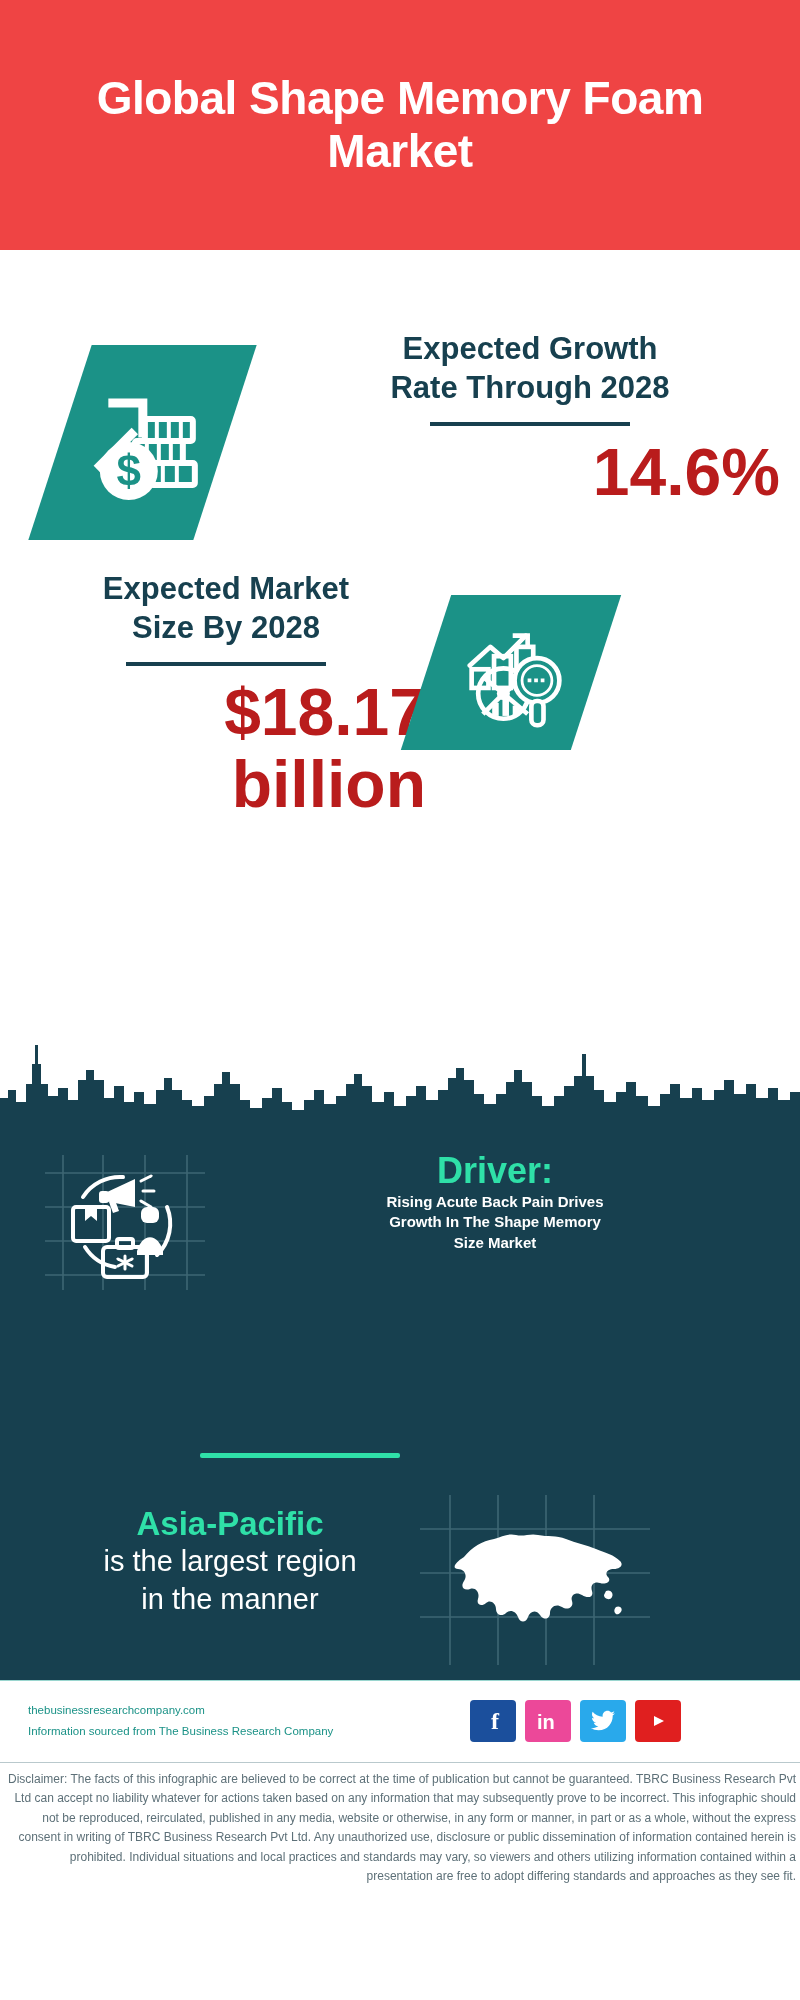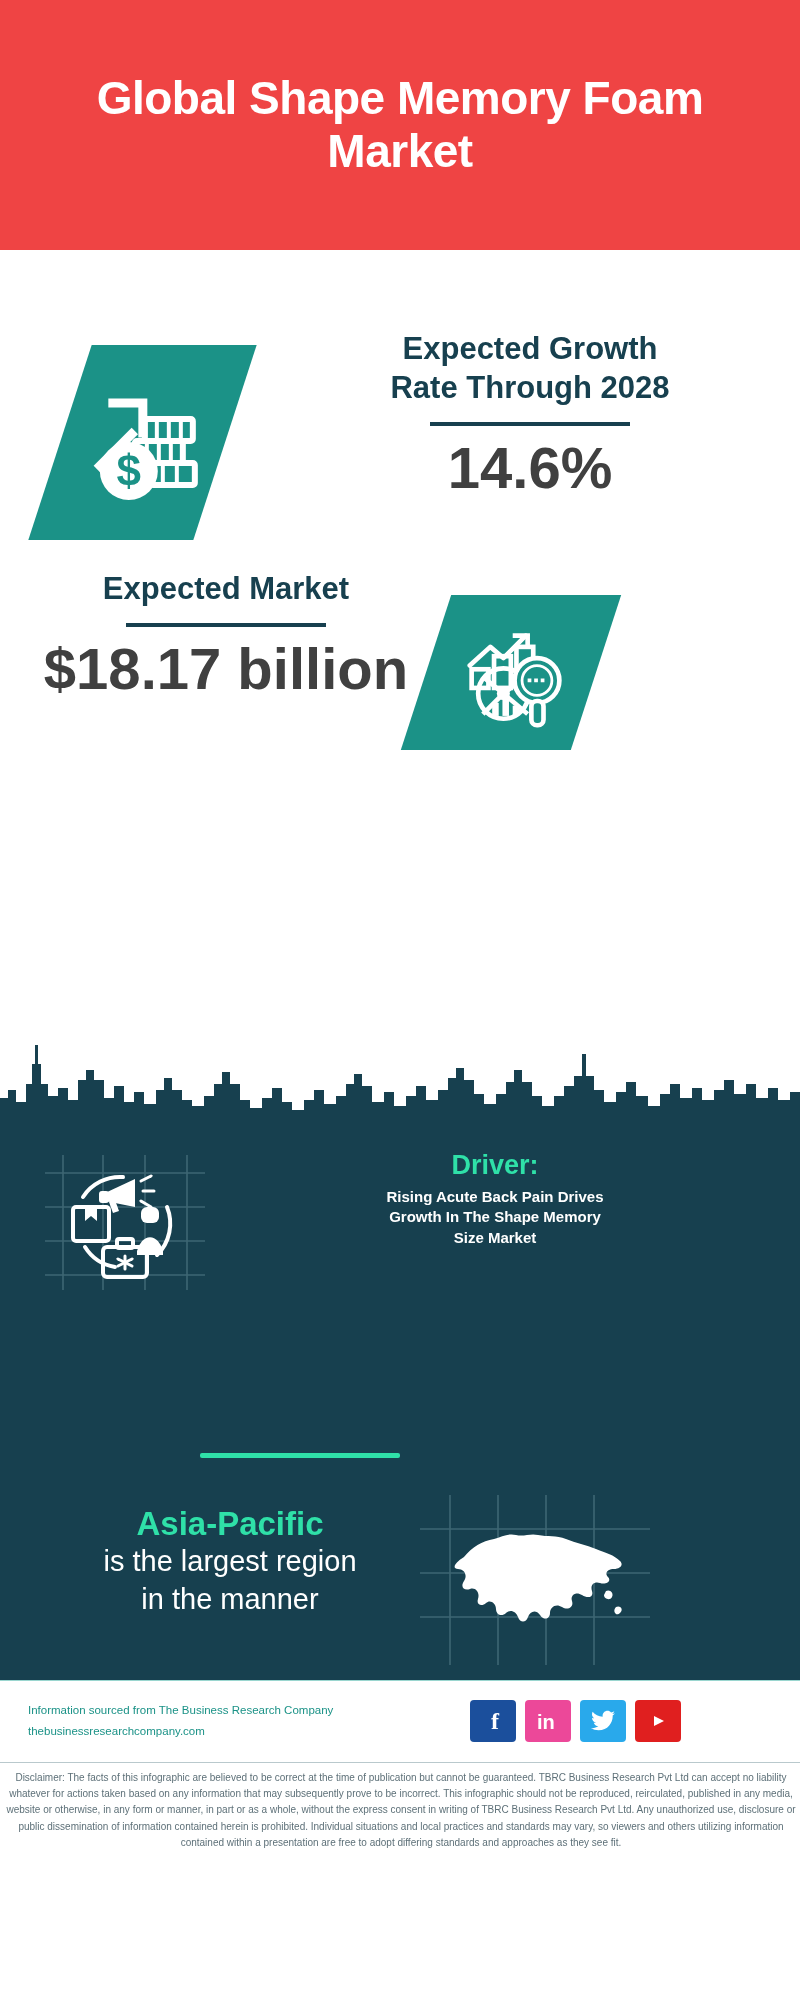--- a/index.html
+++ b/index.html
@@ -41,40 +41,41 @@
 
   .growth-text { position:absolute; left:280px; top:40px; width:500px; text-align:center; }
   .label-dark {
     color:#17404f; font-size:31px; font-weight:bold; line-height:1.25;
     font-family:"Liberation Sans", sans-serif;
   }
   .divider-dark {
     width:200px; height:4px; background:#17404f; margin:14px auto 10px auto;
   }
   .value-teal {
-    color:#404040; font-size:58px; font-weight:bold; line-height:1.1;
-    font-family:"Liberation Sans", sans-serif;
+    color:#b91c1c; font-size:66px; font-weight:bold; line-height:1.1;
+    font-family:"Liberation Sans", sans-serif;
+    text-align:right;
   }
 
   
   .row-size { position:absolute; left:16px; top:300px; width:800px; height:280px; }
   .size-text { position:absolute; left:10px; top:20px; width:400px; text-align:center; }
   .size-para { left:410px; top:45px; width:170px; height:155px; }
 
   
   .skyline { position:absolute; left:0; top:1040px; width:800px; height:80px; }
   .lower {
     position:absolute; left:0; top:1100px; width:800px; height:305px; background:#17404f;
   }
 
   .driver-block { position:absolute; left:0; top:1150px; width:800px; height:180px; }
   .driver-icon-wrap { position:absolute; left:45px; top:5px; width:160px; height:135px; }
   .driver-text { position:absolute; left:215px; top:0px; width:560px; text-align:center; }
   .driver-title {
-    color:#2fe0a8; font-size:27px; font-weight:bold; margin-bottom:6px;
+    color:#2fe0a8; font-size:36px; font-weight:bold; 
     font-family:"Liberation Sans", sans-serif;
   }
   .driver-body {
     color:#ffffff; font-size:15px; font-weight:bold; line-height:1.35;
     font-family:"Liberation Sans", sans-serif;
   }
 
   .mint-rule {
     position:absolute; left:200px; top:1453px; width:200px; height:5px;
     background:#2fe0a8; border-radius:2px;
@@ -114,21 +115,21 @@
   .s-fb { background:#1b4f9c; }
   .s-li { background:#ec4899; }
   .s-tw { background:#29a9eb; }
   .s-yt { background:#e01f1f; }
 
   .disclaimer-sep {
     position:absolute; left:0; top:1762px; width:800px; height:1px; background:#b9c9cd;
   }
   .disclaimer {
     position:absolute; left:6px; top:1770px; width:790px;
-    color:#5d7078; font-size:10px; line-height:1.62; text-align:center;
+    color:#5d7078; font-size:12px; line-height:1.62; text-align:right;
     font-family:"Liberation Sans", sans-serif;
   }
 </style>
 </head>
 <body>
 
 <div class="page">
 
   <div class="header">
     <div class="header-title">Global Shape Memory Foam Market</div>
@@ -168,20 +169,21 @@
         <div class="label-dark">Rate Through 2028</div>
         <div class="divider-dark"></div>
         <div class="value-teal">14.6%</div>
       </div>
     </div>
 
     <div class="row-size">
 
       <div class="size-text">
         <div class="label-dark">Expected Market</div>
+        <div class="label-dark">Size By 2028</div>
         <div class="divider-dark"></div>
         <div class="value-teal">$18.17 billion</div>
       </div>
 
       <div class="para-block size-para">
         <div class="para-inner">
           <svg width="112" height="112" viewBox="0 0 120 120">
 
             <polyline points="16,52 38,32 52,44 76,20" stroke="#ffffff" stroke-width="5" fill="none" stroke-linecap="round" stroke-linejoin="round"></polyline>
             <polyline points="62,20 78,20 78,34" stroke="#ffffff" stroke-width="5" fill="none"></polyline>
@@ -290,22 +292,22 @@
         <path fill="#ffffff" d="M186 96 C190 94 194 98 192 102 C190 106 184 104 184 100 Z"></path>
         <path fill="#ffffff" d="M196 112 C200 110 204 114 200 118 C196 122 192 116 196 112 Z"></path>
       </svg>
     </div>
   </div>
 
   <div class="footer"></div>
   <div class="footer-bar"></div>
 
   <div class="src-text">
+    <div class="src-line">thebusinessresearchcompany.com</div>
     <div class="src-line">Information sourced from The Business Research Company</div>
-    <div class="src-line">thebusinessresearchcompany.com</div>
   </div>
 
   <div class="socials">
     <div class="social s-fb">
       <svg width="20" height="26" viewBox="0 0 20 26">
         <text x="8" y="21" font-size="24" font-weight="bold" fill="#ffffff" font-family="Liberation Serif, serif">f</text>
       </svg>
     </div>
     <div class="social s-li">
       <svg width="30" height="26" viewBox="0 0 30 26">

